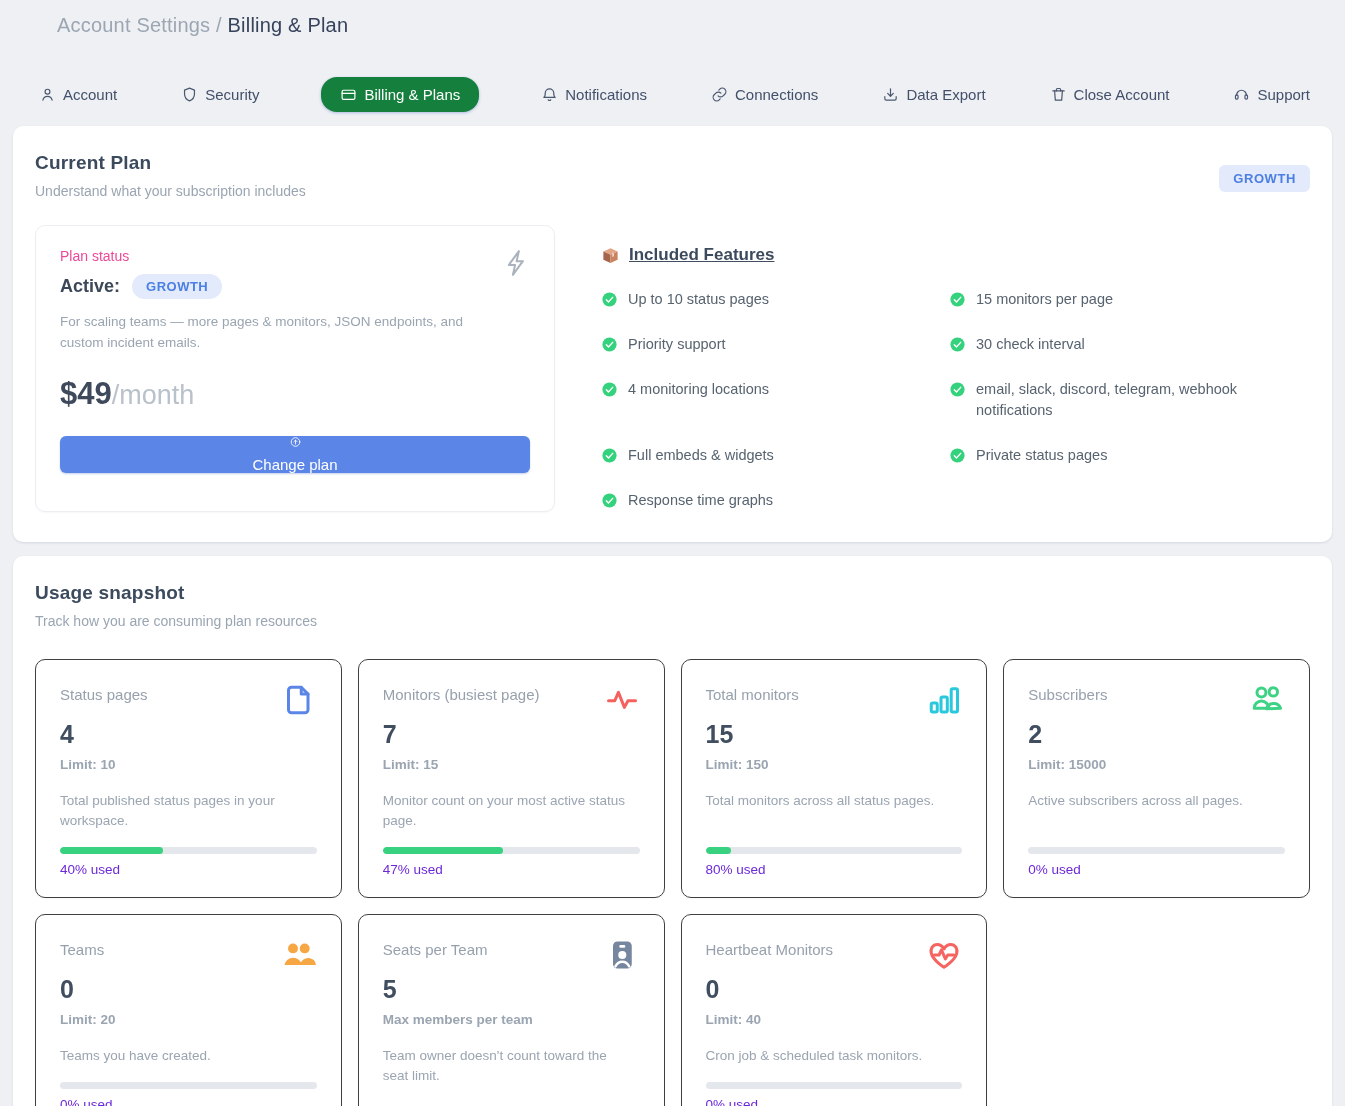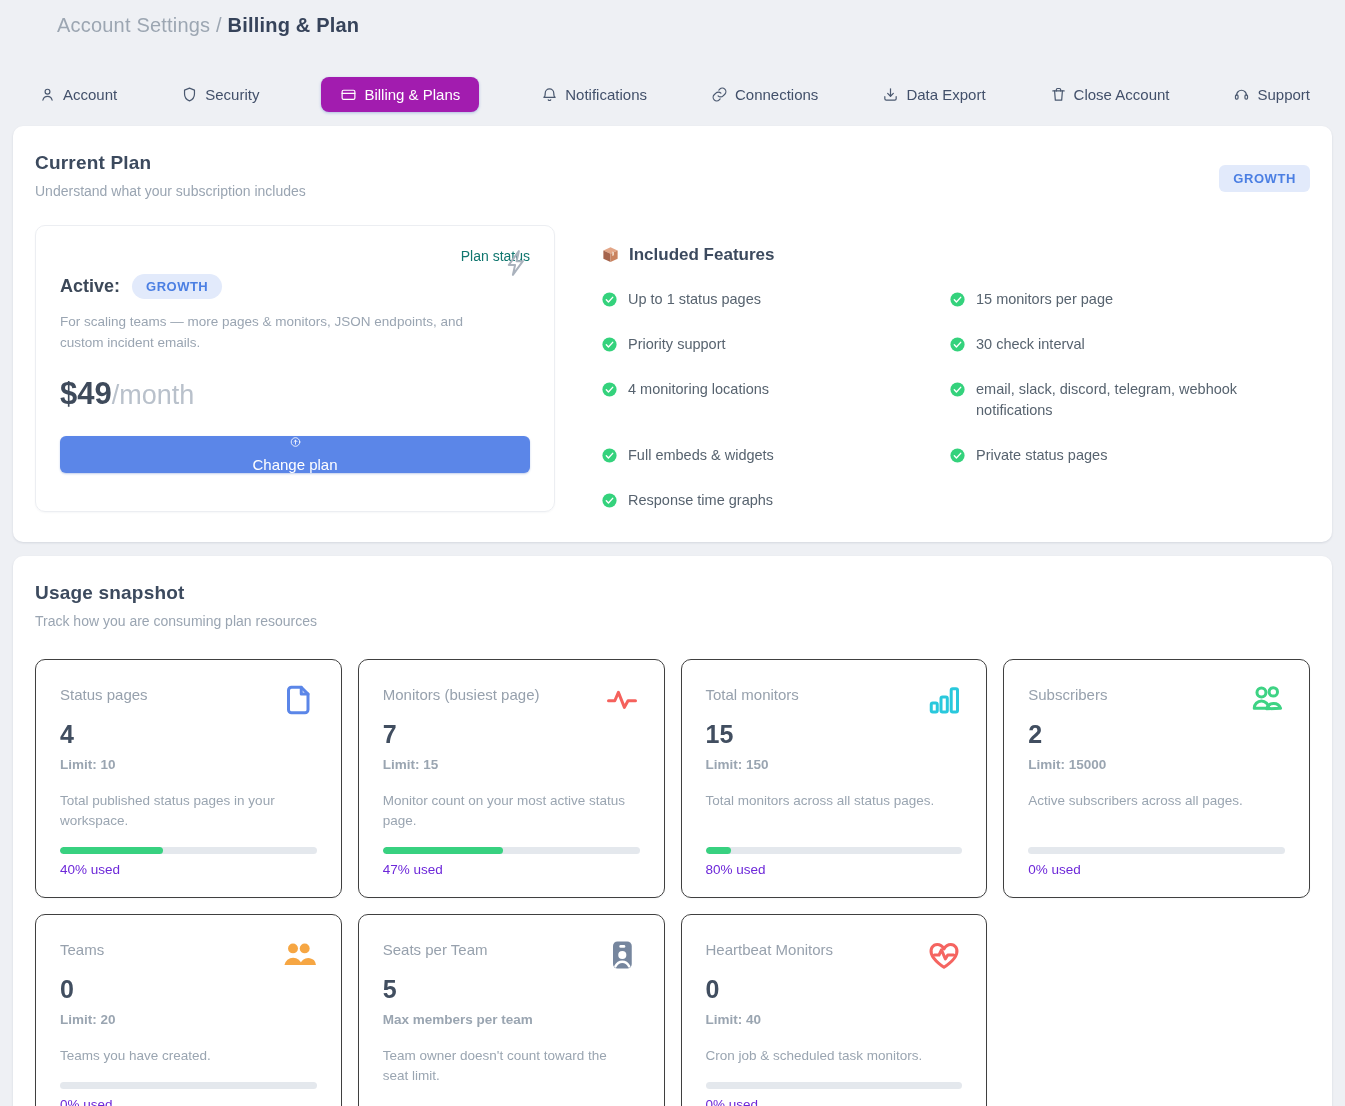--- a/index.html
+++ b/index.html
@@ -6,61 +6,61 @@
   html,body { width:1345px; }
   body {
     font-family: "Liberation Sans", sans-serif;
     background:#eef0f4;
     color:#414e60;
     padding:12px 13px 14px;
   }
   
   .breadcrumb { font-size:20px; margin:2px 0 0 3px; letter-spacing:.2px; }
   .breadcrumb .bc-light { color:#9ca6b2; font-weight:400;margin-left:41px; }
-  .breadcrumb .bc-current { color:#36435a; font-weight:700; }
+  .breadcrumb .bc-current { color:#36435a; font-weight:400; }
   
   .tabbar { display:flex; align-items:flex-end; gap:60px; margin:40px 0 0 24px; }
   .tab { display:flex; align-items:center; gap:7px; background:none; border:none;
          font-family:inherit; font-size:15px; color:#42506a; cursor:pointer; padding:9px 2px; }
   .tab svg { width:17px; height:17px; stroke:#4a586f; fill:none; stroke-width:1.7;
              stroke-linecap:round; stroke-linejoin:round; flex:0 0 auto; }
-  .tab.active { background:#a21caf; color:#fff; border-radius:8px; padding:9px 19px;
+  .tab.active { background:#15803d; color:#fff; border-radius:16px; padding:9px 19px;
                 box-shadow:0 1px 3px rgba(51,92,190,.35); }
   .tab.active svg { stroke:#fff; }
   
   .section { background:#fff; border-radius:10px; margin-top:14px; padding:26px 22px 30px;
              box-shadow:0 1px 3px rgba(25,39,72,.07), 0 1px 2px rgba(25,39,72,.05); position:relative; }
   .section-title { font-size:19px; font-weight:700; color:#3c4a5e; letter-spacing:.2px; }
   .section-sub { font-size:14px; color:#9aa5b2; margin-top:9px; }
   .corner-badge { position:absolute; top:39px; right:22px; background:#e2eafb; color:#4b7fe3;
                   font-size:13px; font-weight:600; letter-spacing:.6px; padding:6px 14px; border-radius:6px; }
   
   .plan-grid { display:grid; grid-template-columns:520px 1fr; gap:46px; margin-top:26px; }
   .plan-card { border:1px solid #eceef2; border-radius:10px; padding:22px 24px 26px; position:relative;
                box-shadow:0 1px 2px rgba(25,39,72,.04); }
-  .plan-label { font-size:14px; color:#0f766e;text-align:right; }
+  .plan-label { font-size:14px; color:#ec4899; }
   .plan-status-row { display:flex; align-items:center; gap:12px; margin-top:10px; }
   .plan-status { font-size:18px; font-weight:700; color:#3c4858; }
   .pill-badge { background:#e2eafb; color:#4b7fe3; font-size:13px; font-weight:600;
                 letter-spacing:.5px; padding:5px 14px; border-radius:14px; }
   .plan-desc { font-size:13.5px; color:#9aa5b2; line-height:1.55; margin-top:13px; max-width:420px; }
   .price-row { margin-top:22px; }
   .price { font-size:31px; font-weight:700; color:#3e4a5b; }
   .period { font-size:27px; font-weight:400; color:#b9c1cb; }
   .bolt { position:absolute; top:22px; right:22px; width:30px; height:30px; }
   .bolt svg { width:30px; height:30px; stroke:#aab2bd; fill:none; stroke-width:1.6; stroke-linejoin:round; }
   .change-btn { display:flex; align-items:center; justify-content:center; gap:8px; width:100%;
                 margin-top:24px; background:#5b86e8; color:#fff; border:none; border-radius:6px;
                 height:37px; font-family:inherit; font-size:15px; cursor:pointer;
                 box-shadow:0 1px 2px rgba(51,92,190,.3);flex-direction:column; }
   .change-btn svg { width:17px; height:17px; stroke:#fff; fill:none; stroke-width:1.7;
                     stroke-linecap:round; stroke-linejoin:round; }
   
   .features { padding-top:20px; }
-  .features-head { display:flex; align-items:flex-start; gap:9px; }
+  .features-head { display:flex; align-items:flex-end; gap:9px;text-decoration:underline; }
   .features-title { font-size:17px; font-weight:700; color:#3c4a5e; }
   .pkg { width:19px; height:19px; }
   .feature-grid { display:grid; grid-template-columns:330px 1fr; column-gap:18px; row-gap:23px; margin-top:24px; }
   .feature { display:flex; align-items:flex-start; gap:10px; font-size:14.5px; color:#57636f; line-height:1.5; }
   .feature svg { width:17px; height:17px; flex:0 0 auto; margin-top:2px; }
   
   .usage-grid { display:grid; grid-template-columns:repeat(4,1fr); gap:16px; margin-top:30px; }
   .u-card { border:1px solid #404040; border-radius:10px; padding:22px 24px 20px; display:flex;
             flex-direction:column; box-shadow:0 1px 2px rgba(25,39,72,.04); background:#fff; }
   .u-head { display:flex; justify-content:space-between; align-items:flex-start; }
@@ -185,21 +185,21 @@
           <path d="M7.4 5l9 4.2v3.6l-2.2 1V8.2l-9-4.1z" fill="#efd7c4"></path>
         </svg>
         <span class="features-title">Included Features</span>
       </div>
       <div class="feature-grid">
         <div class="feature">
             <svg viewBox="0 0 24 24">
               <circle cx="12" cy="12" r="10" fill="#34d27c"></circle>
               <path d="M7.5 12.4l3 3 6-6.4" class="ic-stroke" stroke="#fff" stroke-width="2.4"></path>
             </svg>
-            <span>Up to 1 status pages</span>
+            <span>Up to 10 status pages</span>
           </div>
         <div class="feature">
             <svg viewBox="0 0 24 24">
               <circle cx="12" cy="12" r="10" fill="#34d27c"></circle>
               <path d="M7.5 12.4l3 3 6-6.4" class="ic-stroke" stroke="#fff" stroke-width="2.4"></path>
             </svg>
             <span>15 monitors per page</span>
           </div>
         <div class="feature">
             <svg viewBox="0 0 24 24">

